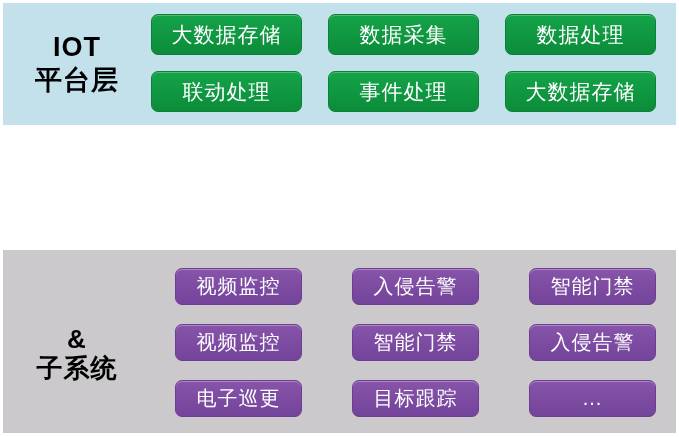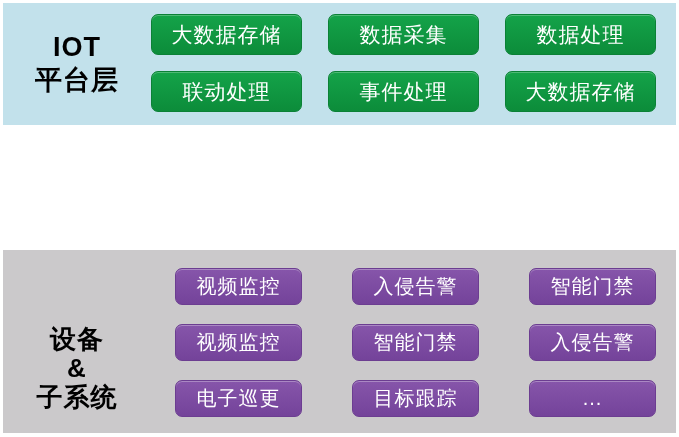--- a/index.html
+++ b/index.html
@@ -106,21 +106,20 @@
 
     <svg class="arrow arrow-down" width="33" height="52" viewBox="0 0 33 52">
       <polygon points="9,0 24,0 24,30 33,30 16.5,52 0,30 9,30" stroke="#c9c9c9" stroke-width="1" fill="#1b4fa8"></polygon>
     </svg>
 
     <div class="mid-right-label">命令下发</div>
   </div>
 
   <div class="bottom-panel">
     <div class="bottom-label">
-      <span>设备</span>
       <span>&amp;</span>
       <span>子系统</span>
     </div>
     <div class="btn-grid-bottom">
       <div class="btn-purple">视频监控</div>
       <div class="btn-purple">入侵告警</div>
       <div class="btn-purple">智能门禁</div>
       <div class="btn-purple">视频监控</div>
       <div class="btn-purple">智能门禁</div>
       <div class="btn-purple">入侵告警</div>

